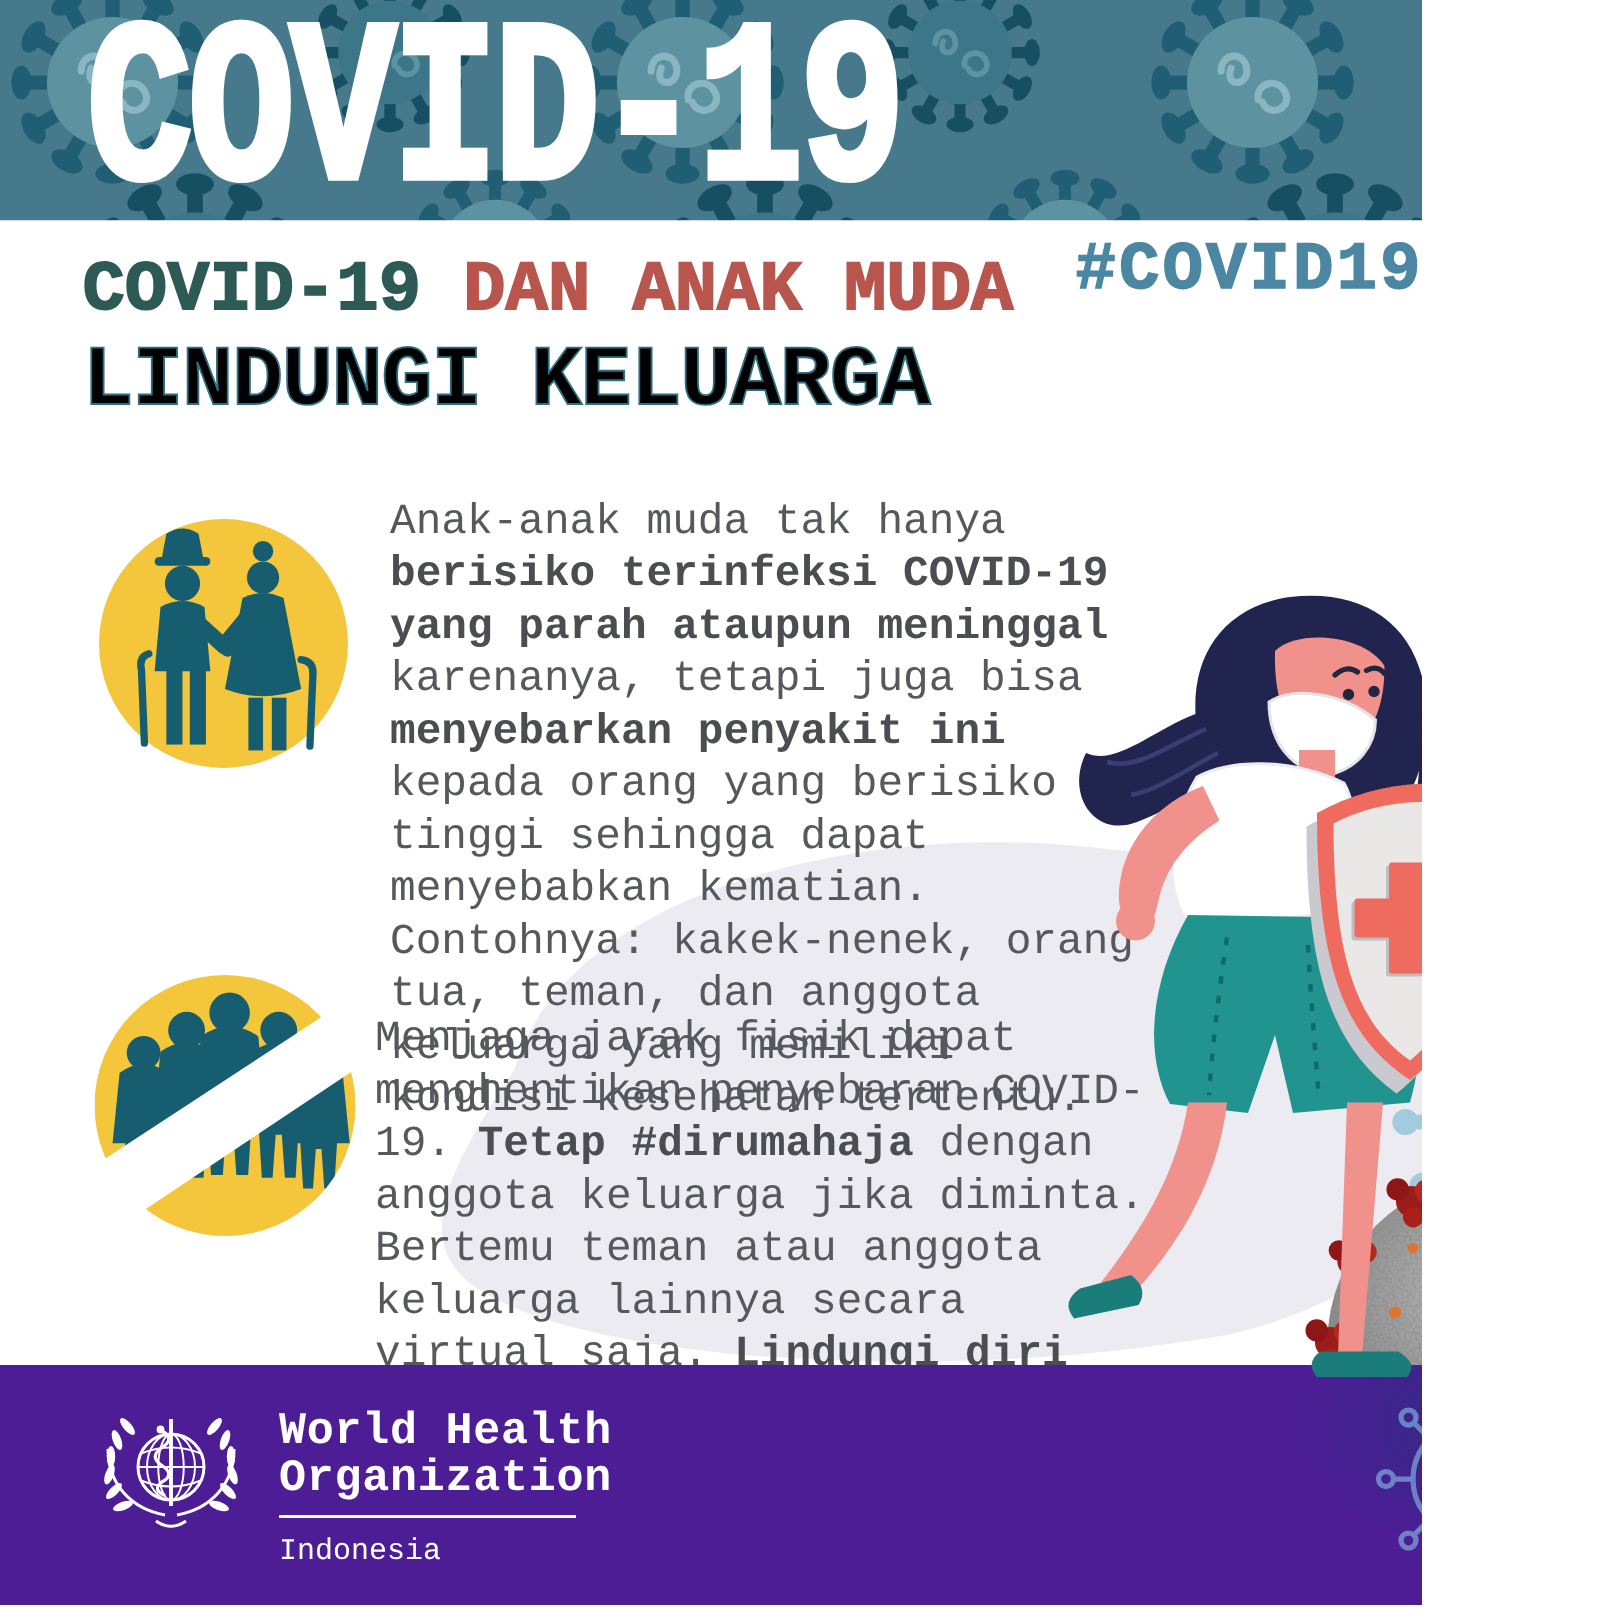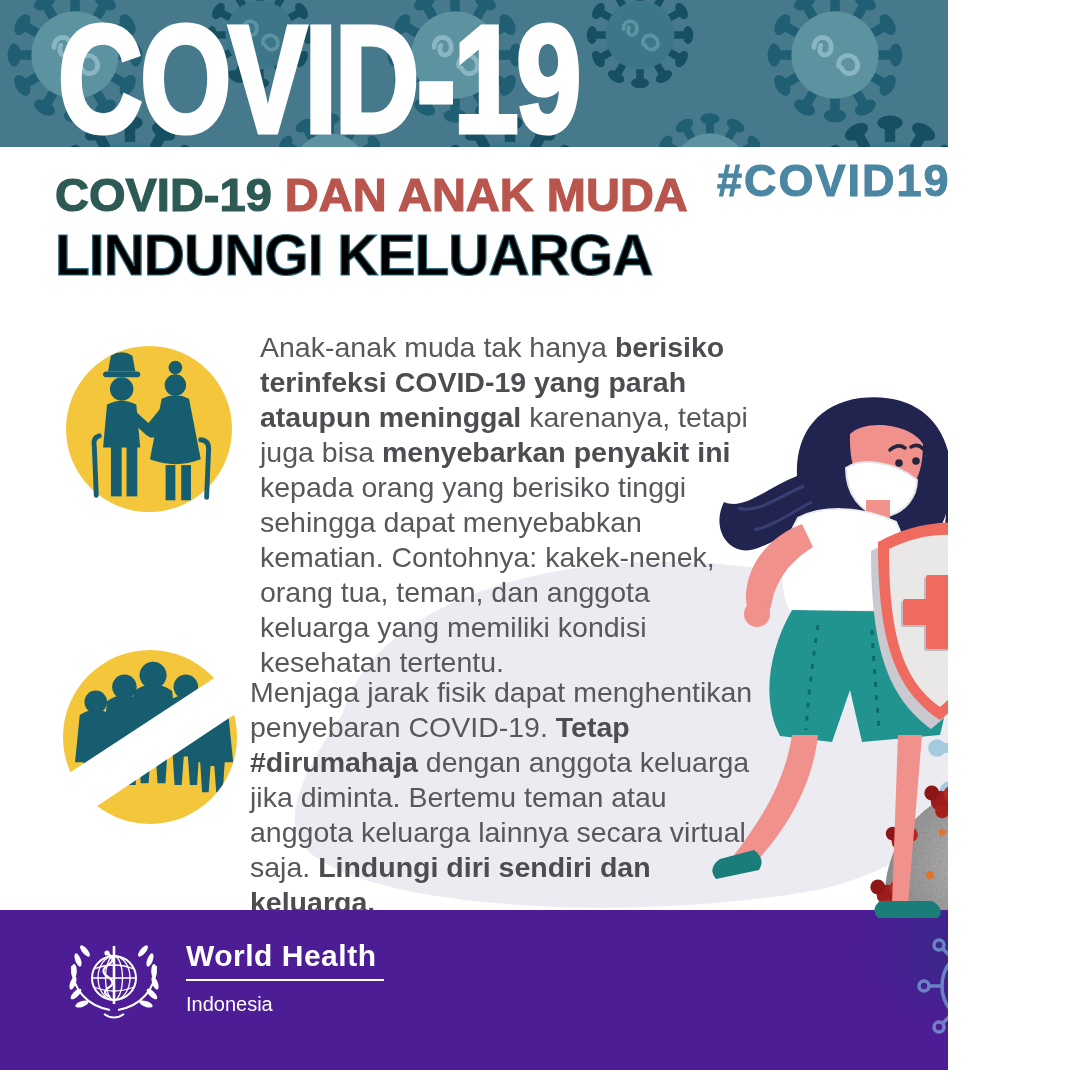--- a/index.html
+++ b/index.html
@@ -1,17 +1,17 @@
 <!DOCTYPE html>
 <html><head>
 <meta charset="utf-8">
 <style>
   html,body{margin:0;padding:0;background:#fff;}
   .canvas{position:relative;width:948px;height:1080px;overflow:hidden;background:#fff;
-          font-family:Liberation Sans, sans-serif;}
+          font-family:Liberation Mono, monospace;}
   
   .banner{position:absolute;left:0;top:0;width:1080px;height:147px;z-index:1;}
   .banner svg{position:absolute;left:0;top:0;}
   .banner-title{position:absolute;left:58px;top:2px;color:#fff;font-weight:bold;
                 font-size:150px;letter-spacing:-3px;line-height:150px;
                 transform:scale(0.78,1.02);transform-origin:left top;
                 -webkit-text-stroke:5px #fff;white-space:nowrap;}
   .hashtag{position:absolute;left:703px;top:155px;z-index:2;color:#4b86a2;font-weight:bold;
            font-size:45px;letter-spacing:2px;margin-left:14px;-webkit-text-stroke:1px #4b86a2;}
   
@@ -352,20 +352,21 @@
           <ellipse cx="82" cy="64" rx="7" ry="2.8" transform="rotate(20 82 64)"></ellipse>
           <ellipse cx="88" cy="54" rx="7" ry="2.8" transform="rotate(45 88 54)"></ellipse>
           <ellipse cx="91" cy="43" rx="7" ry="2.8" transform="rotate(70 91 43)"></ellipse>
           <ellipse cx="90" cy="31" rx="7" ry="2.8" transform="rotate(90 90 31)"></ellipse>
           <ellipse cx="86" cy="20" rx="7" ry="2.8" transform="rotate(110 86 20)"></ellipse>
           <ellipse cx="79" cy="11" rx="7" ry="2.8" transform="rotate(130 79 11)"></ellipse>
         </g>
       </svg>
       <div class="who-text">
         <div class="who-line">World Health</div>
+        <div class="who-line">Organization</div>
         <div class="who-rule"></div>
         <div class="who-region">Indonesia</div>
       </div>
     </div>
   </div>
   <div class="footer-shadow"></div>
   <svg class="footer-virus" width="170" height="140" viewBox="0 0 170 140">
     <g stroke="#8fd2ef" fill="none" stroke-width="3.5" transform="translate(80,68)">
       <circle r="38"></circle>
       <path d="M0,-38 V-52 M27,-27 L37,-37 M38,0 H52 M27,27 L37,37 M0,38 V52 M-27,27 L-37,37 M-38,0 H-52 M-27,-27 L-37,-37"></path>

